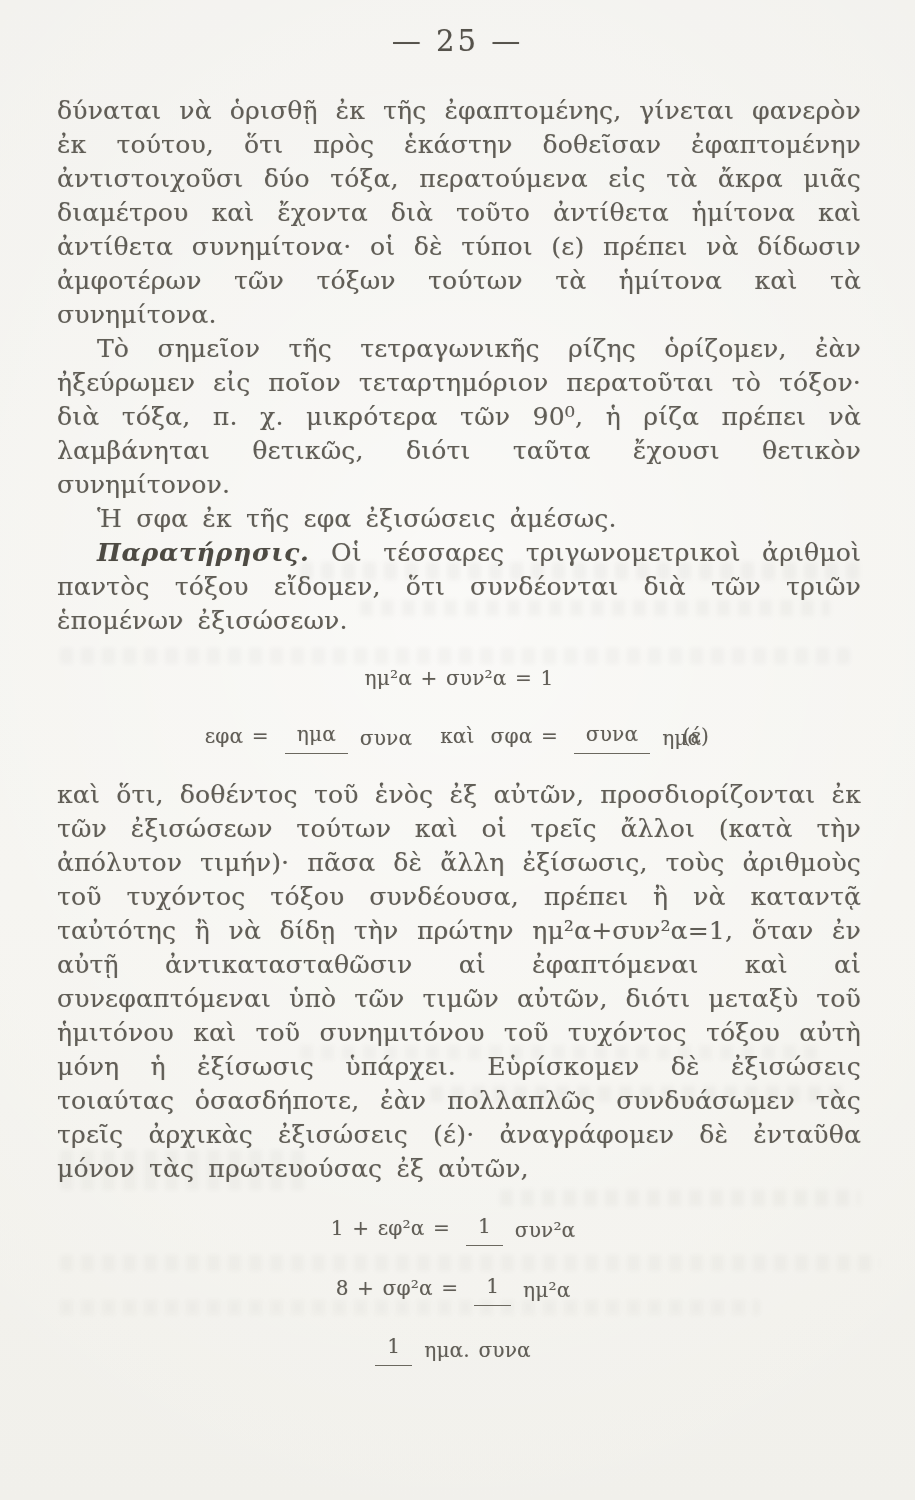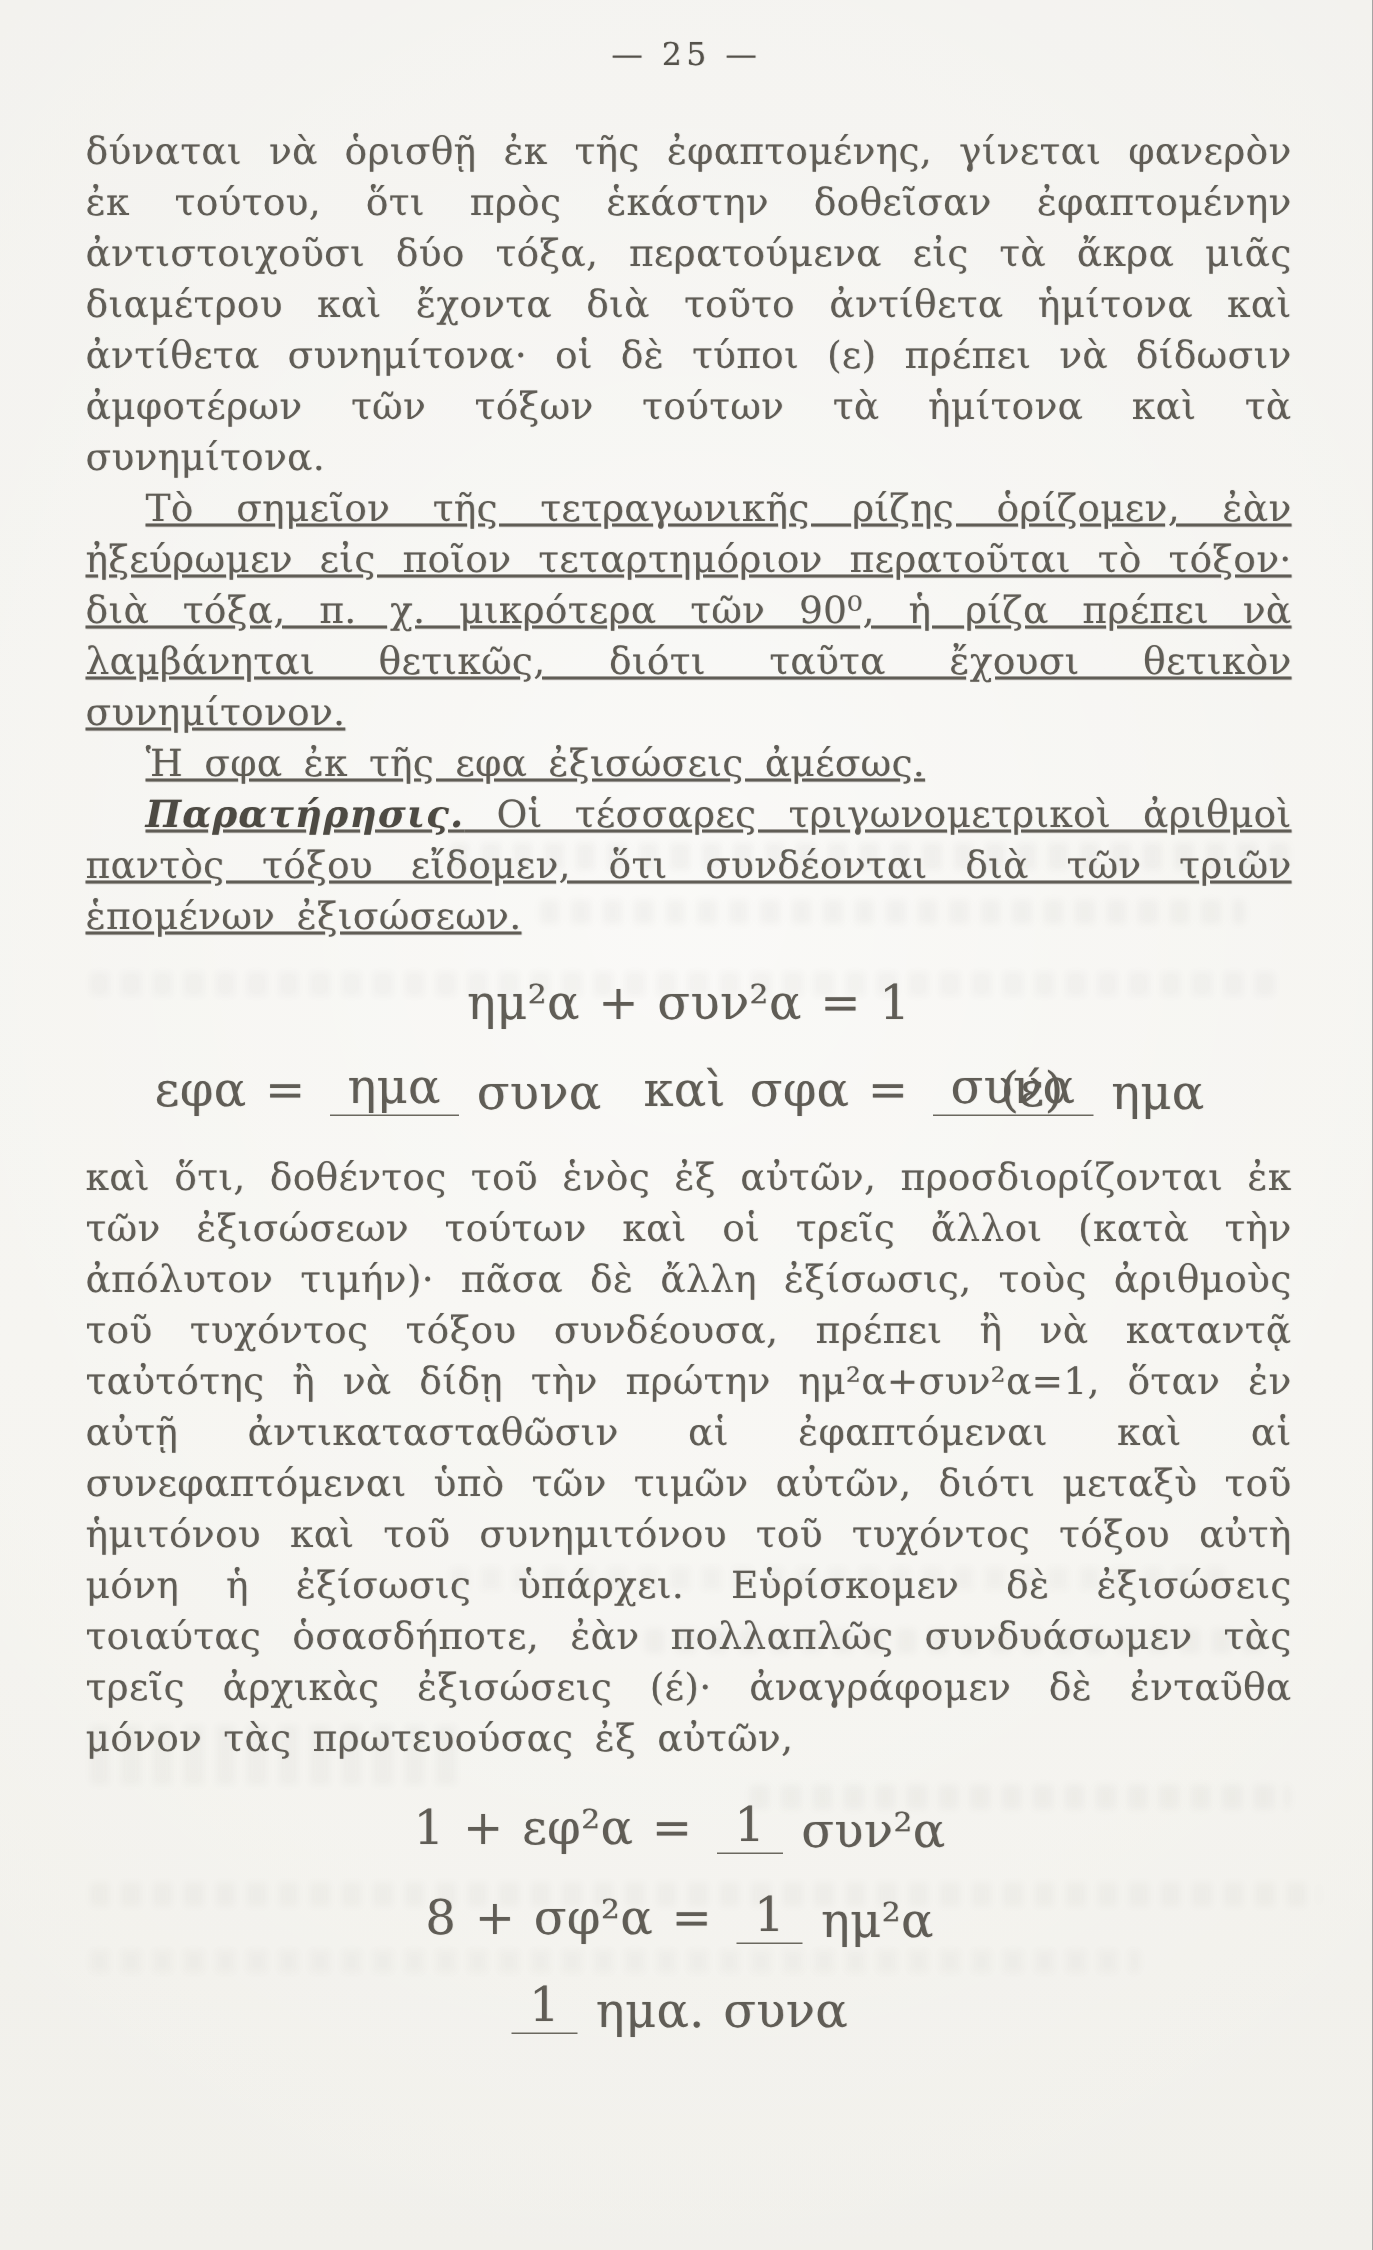--- a/index.html
+++ b/index.html
@@ -10,44 +10,44 @@
     background:
       radial-gradient(ellipse 120% 90% at 50% 40%, rgba(255,255,255,0.55), rgba(255,255,255,0) 70%),
       linear-gradient(#f2f1ed, #f4f3ee 60%, #f1f0eb);
     overflow:hidden;
     font-family:"DejaVu Serif", serif;
     color:#605d56;
   }
   .pagenum {
     text-align:center;
     padding-top:24px;
-    font-size:21px;
+    font-size:29px;
     letter-spacing:3px;
     color:#55524b;
     text-shadow:0.3px 0.3px 0.7px rgba(90,87,80,0.45);
   }
   .content {
     padding:36px 54px 0 57px;
     font-size:25px;
     line-height:34px;
     text-align:justify;
     word-spacing:6px;
     letter-spacing:0.2px;
     text-shadow:0.3px 0.3px 0.7px rgba(95,92,85,0.40);
   }
   .content p { margin:0; }
-  .indent { text-indent:40px;text-decoration:underline; }
+  .indent { text-indent:40px; }
   .remark-heading { font-weight:bold; font-style:italic; color:#4d4a43; letter-spacing:0.8px; }
   
   .eq-block { margin:14px 0 10px; }
   .eq-row {
     position:relative;
     display:flex; justify-content:center; align-items:center;
     gap:16px;
-    font-size:32px;
+    font-size:20px;
     line-height:32px;
     margin:24px 0;
     text-align:center;
     word-spacing:2px;
   }
   .frac { display:inline-flex; flex-direction:row; align-items:center; vertical-align:middle; }
   .frac .num { padding:0 12px 3px; border-bottom:1.7px solid #6b685f; }
   .frac .den { padding:3px 12px 0; }
   .eq-label { position:absolute; right:152px; top:50%; transform:translateY(-50%); }
   

